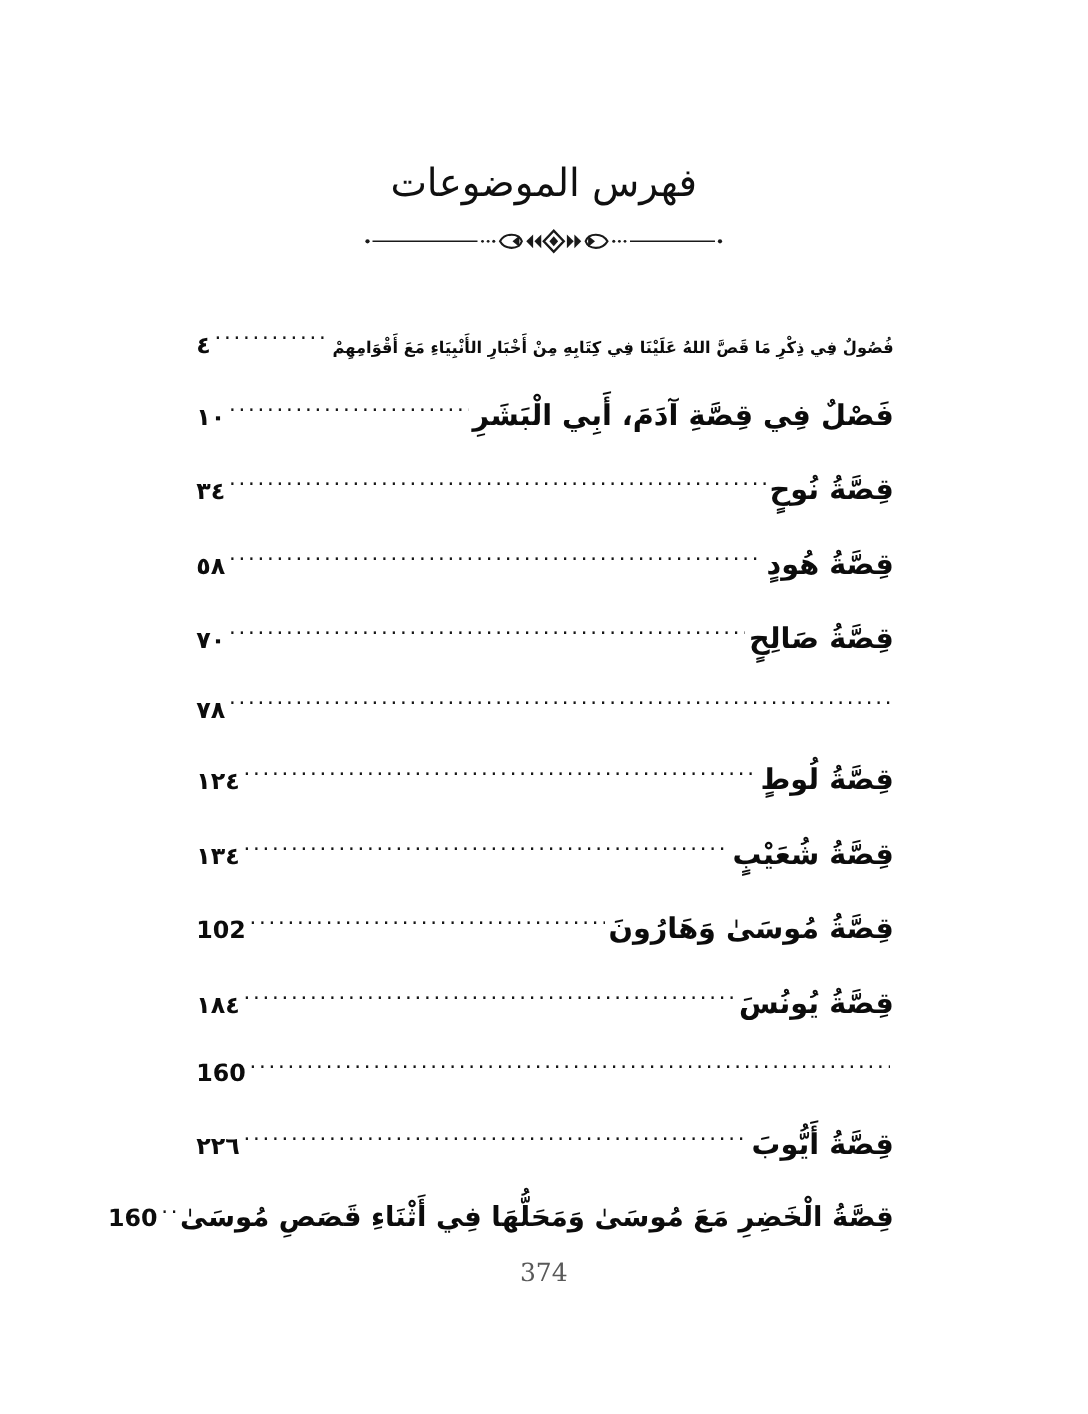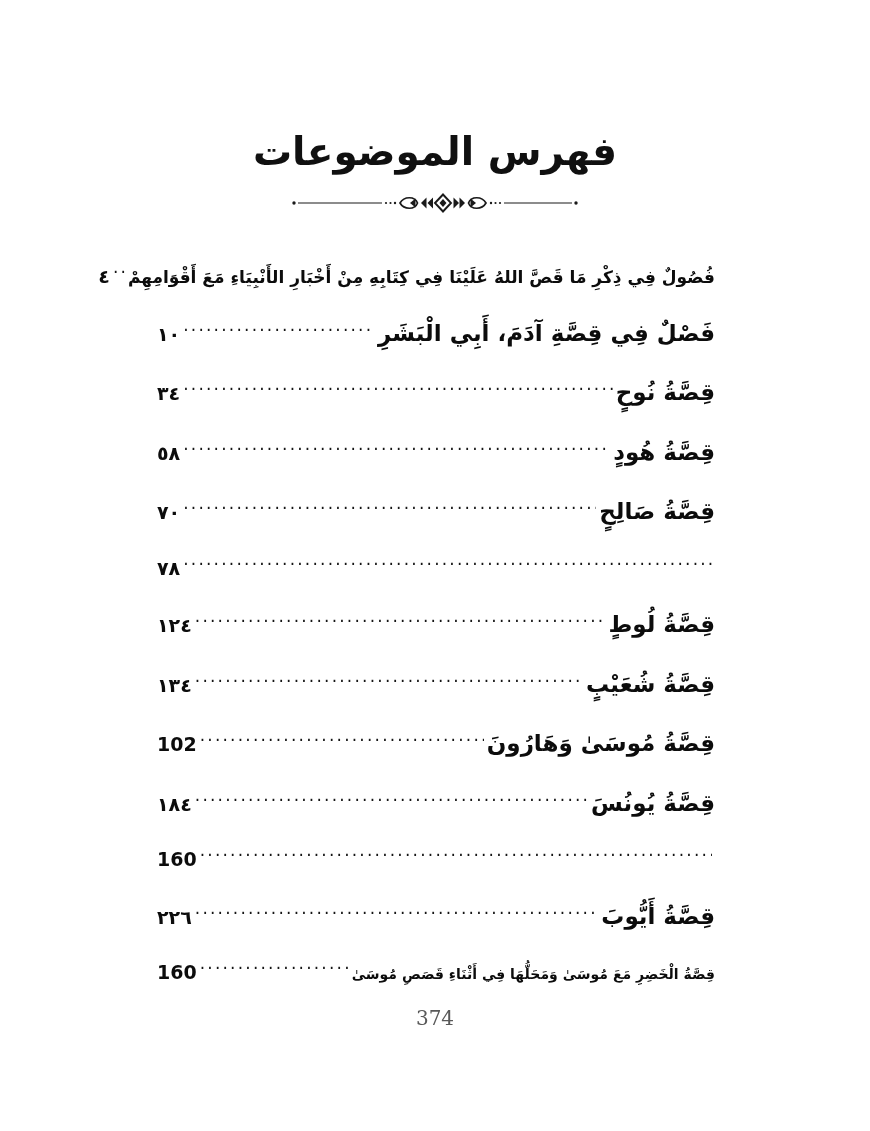--- a/index.html
+++ b/index.html
@@ -25,22 +25,22 @@
   .title-block {
     position: absolute;
     top: 128px;
     left: 0;
     right: 0;
     text-align: center;
   }
 
   .page-title {
     font-family: "DejaVu Sans", "Liberation Sans", sans-serif;
-    font-size: 39px;
-    font-weight: 700;
+    font-size: 31px;
+    font-weight: 400;
     color: #101010;
     letter-spacing: 0px;
     line-height: 1.25;
     direction: rtl;
     unicode-bidi: embed;
   }
 
   
   .divider {
     margin: 14px auto 0;
@@ -77,25 +77,25 @@
     font-family: "DejaVu Sans", "Liberation Sans", sans-serif;
     font-size: 23px;
     font-weight: 600;
     color: #0c0c0c;
     direction: rtl;
     unicode-bidi: embed;
   }
 
   
   .toc-row.tight .toc-label {
-    font-size: 17px;
+    font-size: 13px;
     letter-spacing: -0.4px;
   }
   .toc-row.semi-tight .toc-label {
-    font-size: 14px;
+    font-size: 22px;
     letter-spacing: -0.2px;
   }
 
   .toc-leader {
     flex: 1 1 auto;
     min-width: 12px;
     position: relative;
     height: 1em;
     overflow: hidden;
     margin: 0 3px;

